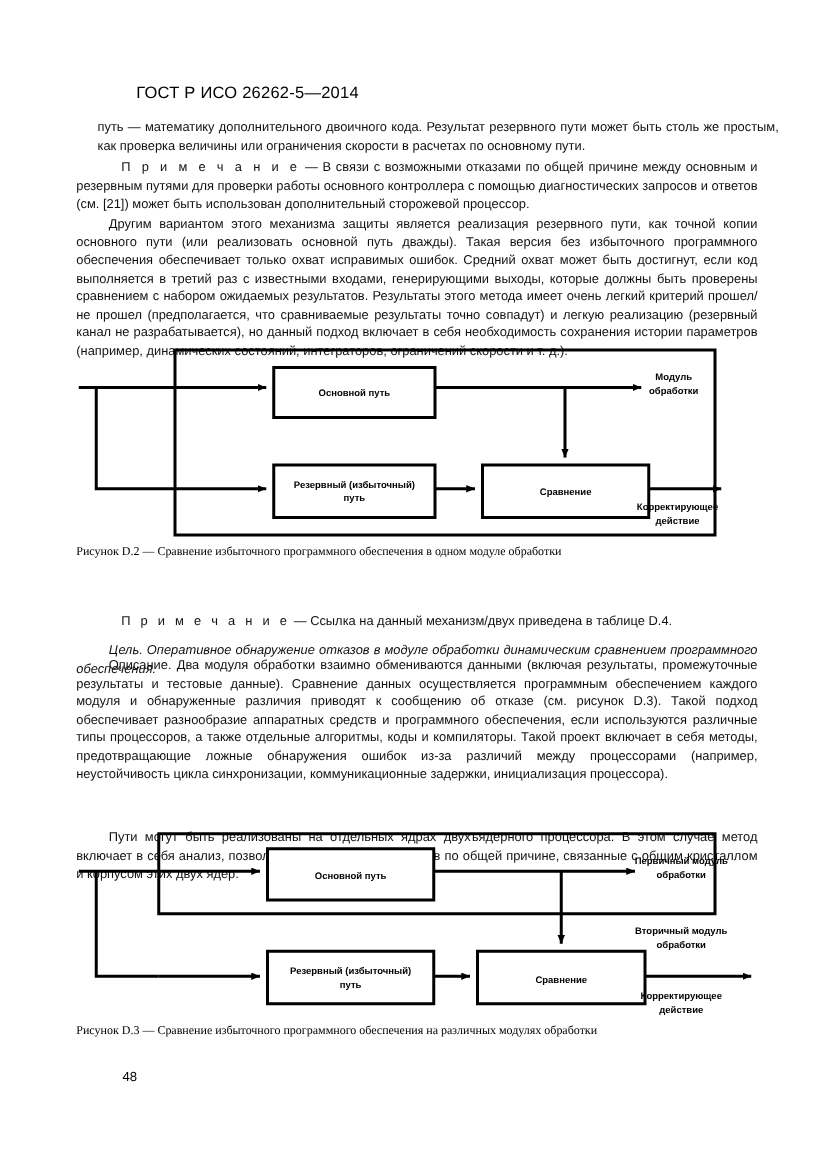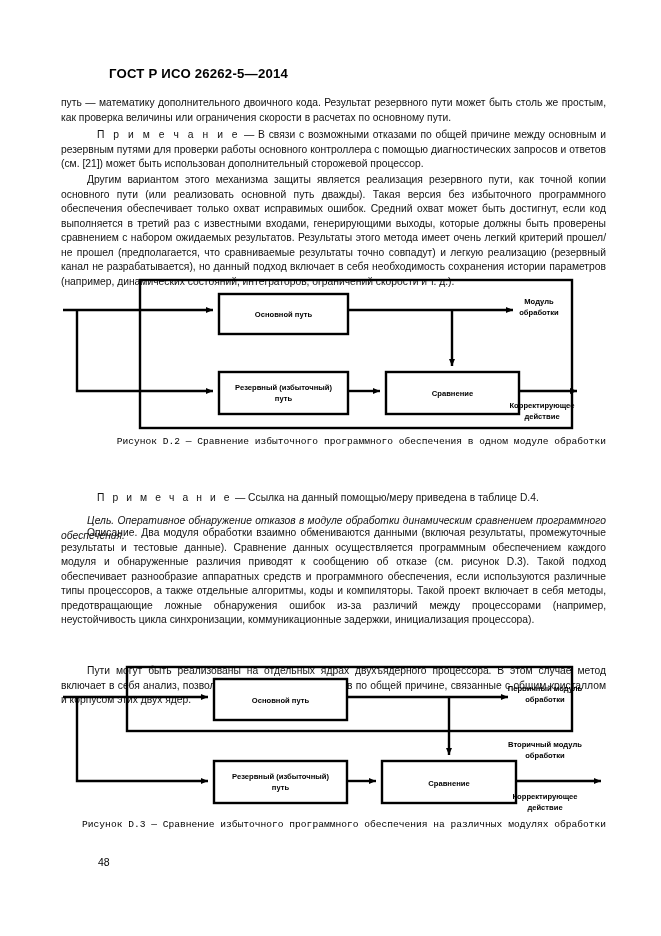--- a/index.html
+++ b/index.html
@@ -19,21 +19,21 @@
     overflow: hidden;
     box-sizing: border-box;
   }
 
   
   .doc-header {
     position: absolute;
     left: 61px;
     top: 66px;
     font-family: "Liberation Sans", "DejaVu Sans", sans-serif;
-    font-weight: bold;
+    font-weight: normal;
     font-size: 13.2px;
     letter-spacing: 0.2px;
     white-space: nowrap;
     padding-left: 48px;
   }
 
   
   .body-text {
     font-family: "Liberation Sans", "DejaVu Sans", sans-serif;
     font-size: 10.3px;
@@ -54,23 +54,23 @@
   }
   .blk {
     position: absolute;
     width: 545px;
     left: 61px;
   }
 
   
   .caption {
     position: absolute;
-    font-family: Liberation Mono, monospace;
+    font-family: Liberation Serif, serif;
     font-size: 9.6px;
-    text-align: right;
+    text-align: left;
     width: 545px;
     left: 61px;
     white-space: nowrap;
   }
 
   
   .page-number {
     position: absolute;
     left: 61px;
     top: 856px;
@@ -99,21 +99,21 @@
     fill: #000000;
   }
 </style>
 </head>
 <body>
 
 <div id="page">
 
   <div class="doc-header">ГОСТ Р ИСО 26262-5—2014</div>
 
-  <div class="blk" style="top:96px;">
+  <div class="blk" style="top:96px;margin-left:17px;">
     <p class="body-text">путь — математику дополнительного двоичного кода. Результат резервного пути может быть столь же простым, как проверка величины или ограничения скорости в расчетах по основному пути.</p>
   </div>
 
   <div class="blk" style="top:128px;">
     <p class="body-text note-indent"><span class="spaced">П р и м е ч а н и е</span><span> — В связи с возможными отказами по общей причине между основным и резервным путями для проверки работы основного контроллера с помощью диагностических запросов и ответов (см. [21]) может быть использован дополнительный сторожевой процессор.</span></p>
   </div>
 
   <div class="blk" style="top:173px;">
     <p class="body-text indent">Другим вариантом этого механизма защиты является реализация резервного пути, как точной копии основного пути (или реализовать основной путь дважды). Такая версия без избыточного программного обеспечения обеспечивает только охват исправимых ошибок. Средний охват может быть достигнут, если код выполняется в третий раз с известными входами, генерирующими выходы, которые должны быть проверены сравнением с набором ожидаемых результатов. Результаты этого метода имеет очень легкий критерий прошел/не прошел (предполагается, что сравниваемые результаты точно совпадут) и легкую реализацию (резервный канал не разрабатывается), но данный подход включает в себя необходимость сохранения истории параметров (например, динамических состояний, интеграторов, ограничений скорости и т. д.).</p>
   </div>
@@ -156,21 +156,21 @@
       <text class="dg-label" x="478" y="37" text-anchor="middle">обработки</text>
       <text class="dg-label" x="481" y="130" text-anchor="middle">Корректирующее</text>
       <text class="dg-label" x="481" y="141" text-anchor="middle">действие</text>
     </svg>
   </div>
 
   <div class="caption" style="top:436px;">Рисунок D.2 — Сравнение избыточного программного обеспечения в одном модуле обработки</div>
 
 
   <div class="blk" style="top:491px;">
-    <p class="body-text note-indent"><span class="spaced">П р и м е ч а н и е</span><span> — Ссылка на данный помощью/меру приведена в таблице D.4.</span></p>
+    <p class="body-text note-indent"><span class="spaced">П р и м е ч а н и е</span><span> — Ссылка на данный механизм/двух приведена в таблице D.4.</span></p>
   </div>
 
   <div class="blk" style="top:514px;font-style:italic;">
     <p class="body-text indent"><span>Цель.</span><span> Оперативное обнаружение отказов в модуле обработки динамическим сравнением программного обеспечения.</span></p>
   </div>
 
   <div class="blk" style="top:526px;">
     <p class="body-text indent"><span>Описание.</span><span> Два модуля обработки взаимно обмениваются данными (включая результаты, промежуточные результаты и тестовые данные). Сравнение данных осуществляется программным обеспечением каждого модуля и обнаруженные различия приводят к сообщению об отказе (см. рисунок D.3). Такой подход обеспечивает разнообразие аппаратных средств и программного обеспечения, если используются различные типы процессоров, а также отдельные алгоритмы, коды и компиляторы. Такой проект включает в себя методы, предотвращающие ложные обнаружения ошибок из-за различий между процессорами (например, неустойчивость цикла синхронизации, коммуникационные задержки, инициализация процессора).</span></p>
   </div>
 

